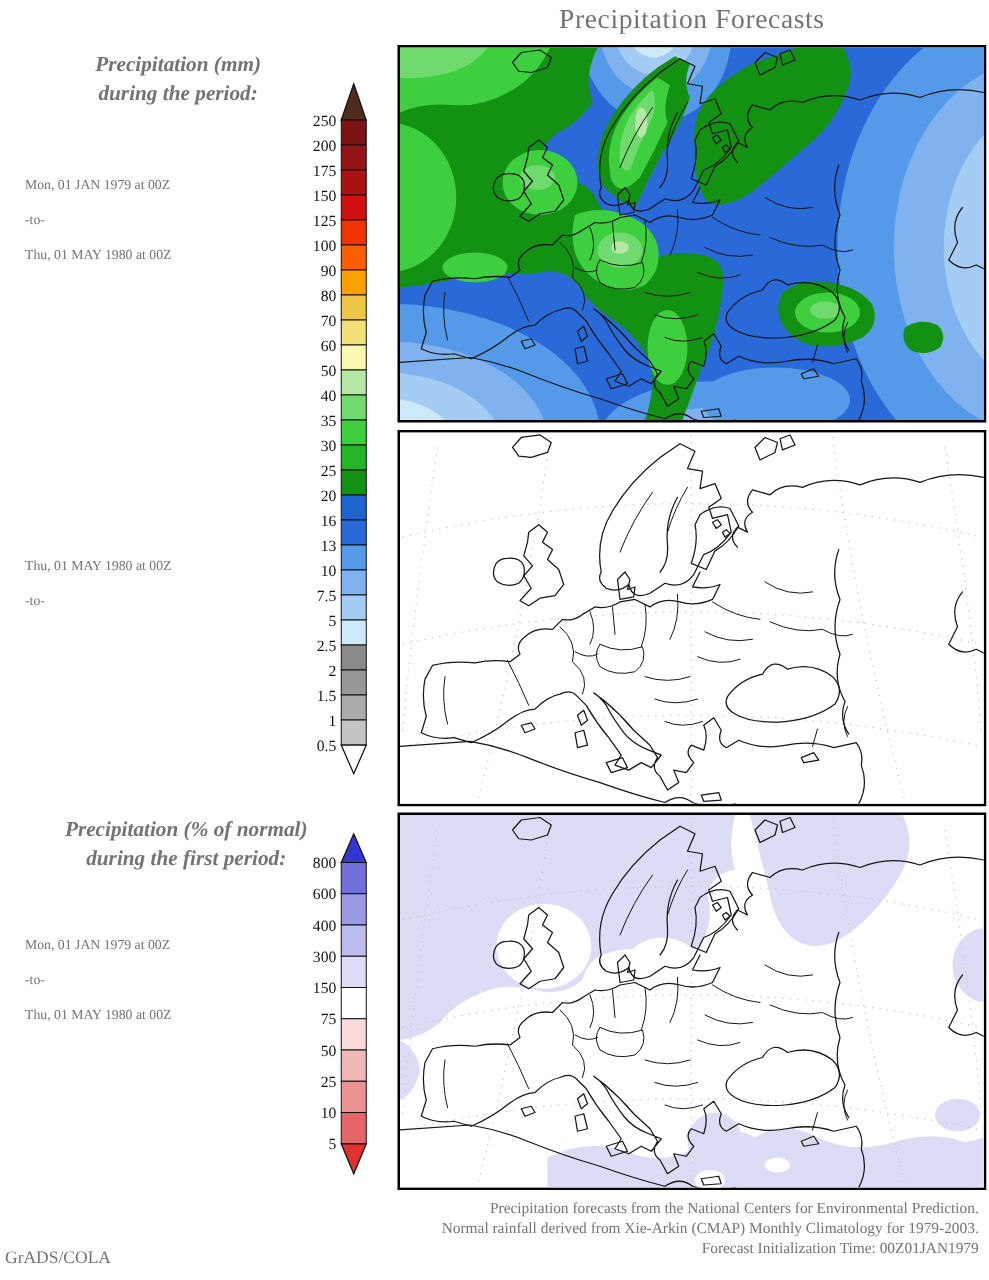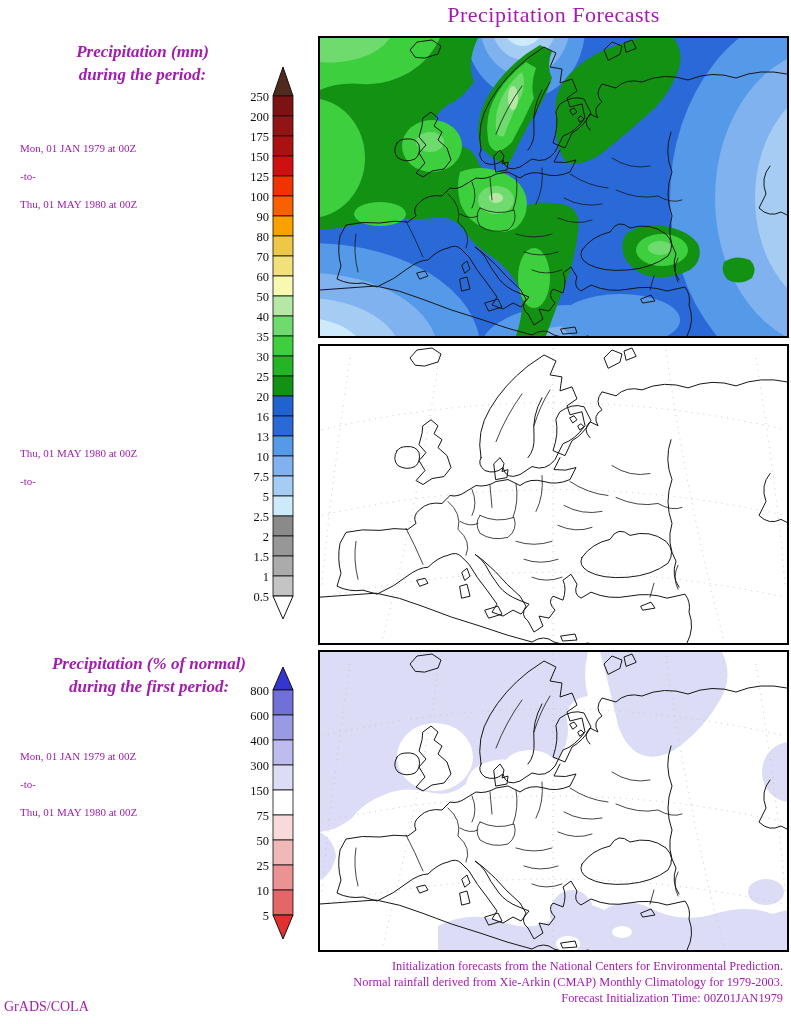--- a/index.html
+++ b/index.html
@@ -1,17 +1,17 @@
 <!DOCTYPE html>
 <html><head>
 <meta charset="utf-8">
 <style>
   html,body{margin:0;padding:0;background:#fff;}
   .page{position:relative;width:791px;height:1024px;background:#ffffff;overflow:hidden;
-        font-family:"Liberation Serif",serif;color:#a21caf;}
+        font-family:"Liberation Serif",serif;color:#737373;}
   .title{position:absolute;left:318px;width:471px;top:2px;text-align:center;
          font-size:22px;letter-spacing:0.5px;}
   .lheading{position:absolute;text-align:center;font-weight:bold;font-size:17px;line-height:23px;font-style:italic;}
   .ldates{position:absolute;text-align:left;font-size:11px;line-height:28px;}
   .map{position:absolute;left:318px;width:467px;border:2px solid #000;background:#fff;}
   .map svg{display:block;}
   .cb{position:absolute;width:56px;}
   .footer{position:absolute;left:300px;width:483px;top:958px;text-align:right;
           font-size:12.3px;line-height:16px;}
   .credit{position:absolute;left:4px;top:999px;font-size:14px;}
@@ -280,20 +280,20 @@
           <ellipse cx="248" cy="292" rx="12" ry="8"></ellipse>
           <ellipse cx="302" cy="280" rx="10" ry="6"></ellipse>
         </g>
       </g>
       <use href="#grat"></use>
       <use href="#eu"></use>
     </svg>
   </div>
 
   <div class="footer">
-    <div>Initialization forecasts from the National Centers for Environmental Prediction.</div>
+    <div>Precipitation forecasts from the National Centers for Environmental Prediction.</div>
     <div>Normal rainfall derived from Xie-Arkin (CMAP) Monthly Climatology for 1979-2003.</div>
     <div>Forecast Initialization Time: 00Z01JAN1979</div>
   </div>
 
   <div class="credit">GrADS/COLA</div>
 
 </div>
 
 </body></html>

